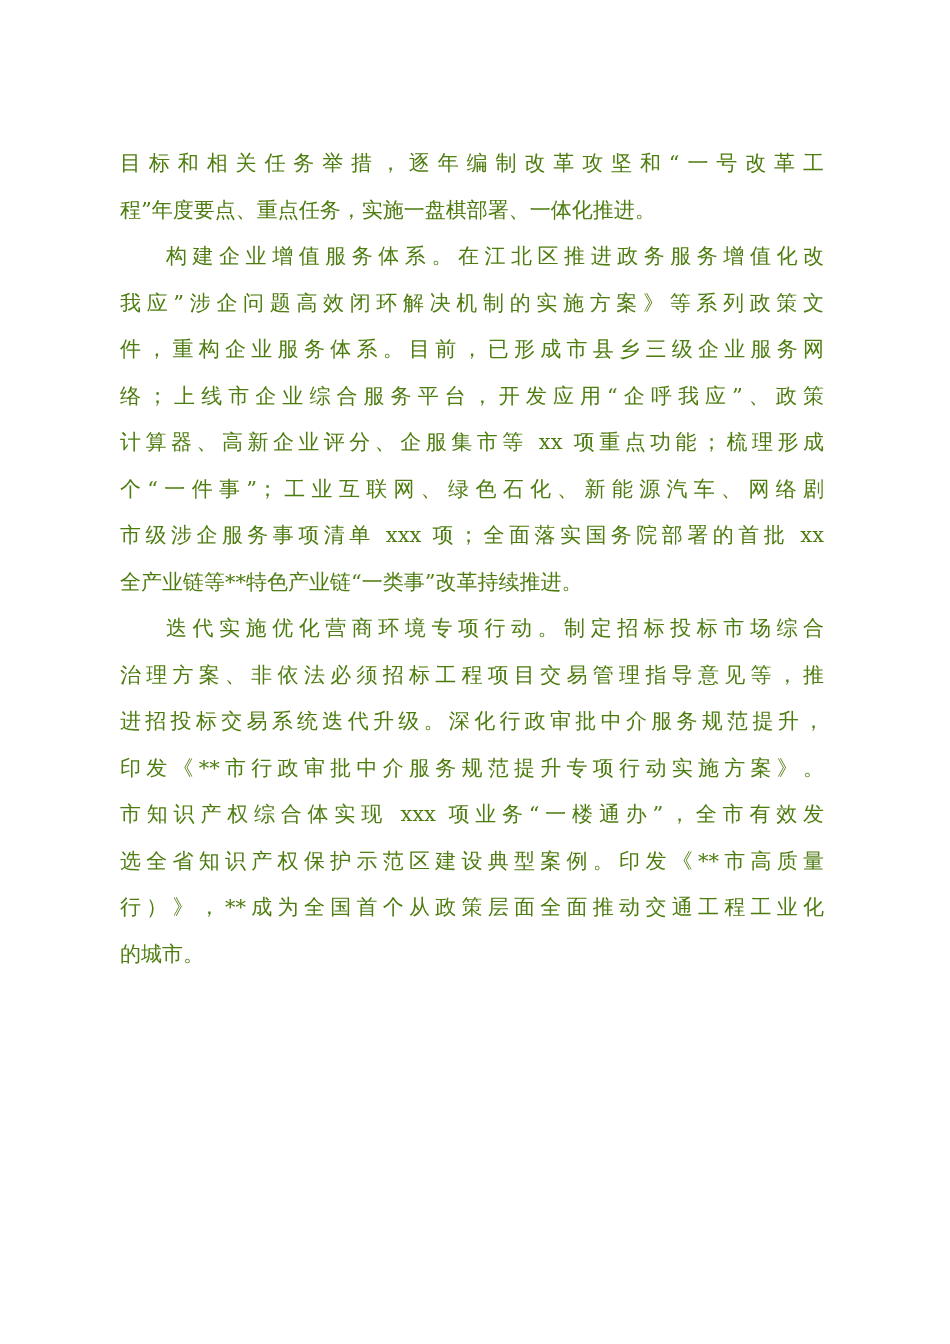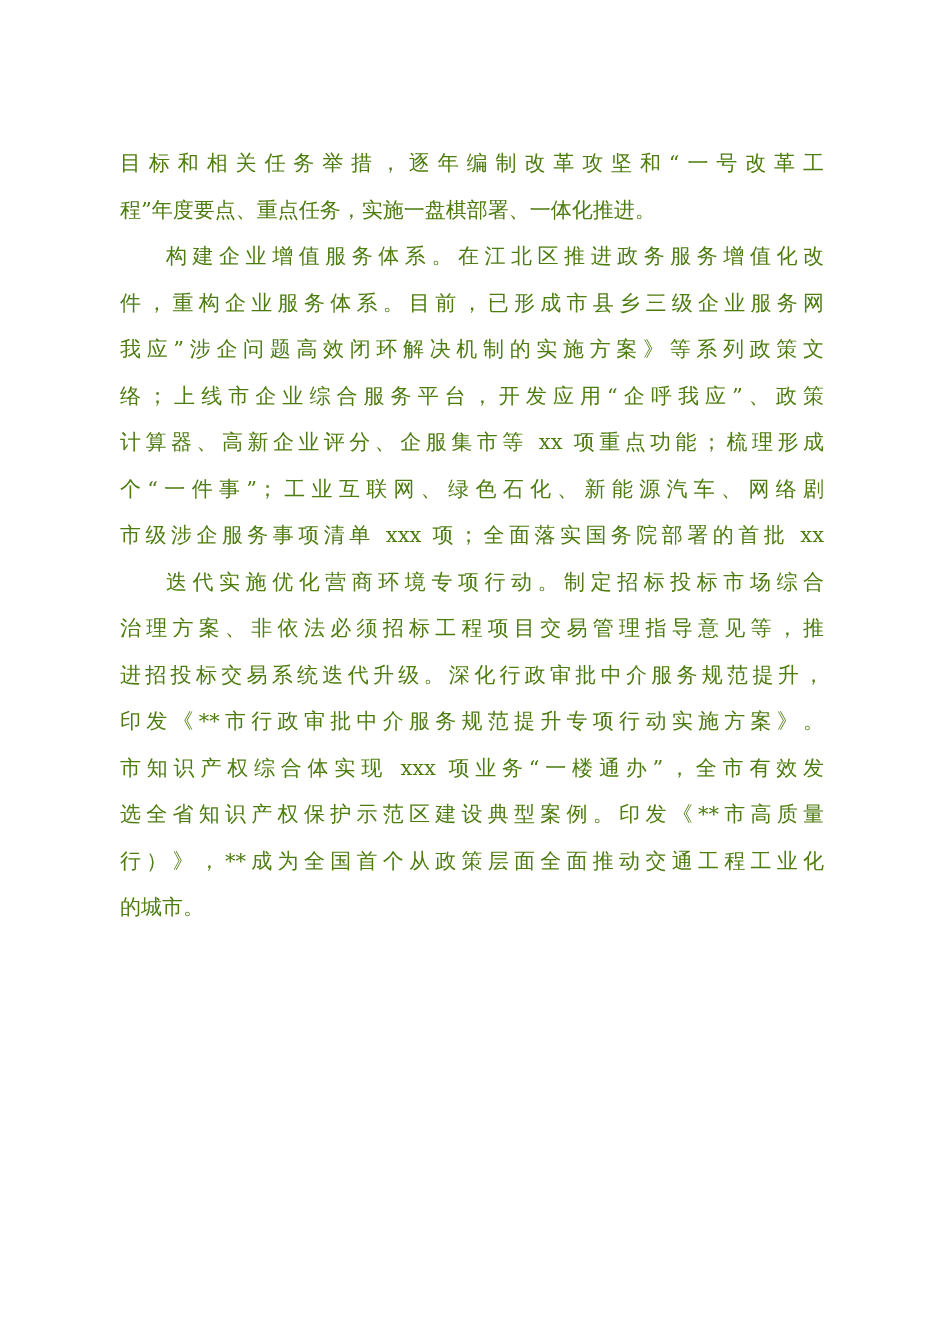--- a/index.html
+++ b/index.html
@@ -27,26 +27,27 @@
 </head>
 <body>
 
 <div class="page">
   <div>
     <div class="line">目标和相关任务举措，逐年编制改革攻坚和“一号改革工</div>
     <div class="line last">程”年度要点、重点任务，实施一盘棋部署、一体化推进。</div>
   </div>
   <div>
     <div class="line indent">构建企业增值服务体系。在江北区推进政务服务增值化改</div>
+    <div class="line">我应”涉企问题高效闭环解决机制的实施方案》等系列政策文</div>
     <div class="line">件，重构企业服务体系。目前，已形成市县乡三级企业服务网</div>
-    <div class="line">我应”涉企问题高效闭环解决机制的实施方案》等系列政策文</div>
     <div class="line">络；上线市企业综合服务平台，开发应用“企呼我应”、政策</div>
     <div class="line">计算器、高新企业评分、企服集市等 xx 项重点功能；梳理形成</div>
     <div class="line">个“一件事”；工业互联网、绿色石化、新能源汽车、网络剧</div>
     <div class="line">市级涉企服务事项清单 xxx 项；全面落实国务院部署的首批 xx</div>
+    <div class="line last">全产业链等**特色产业链“一类事”改革持续推进。</div>
   </div>
   <div>
     <div class="line indent">迭代实施优化营商环境专项行动。制定招标投标市场综合</div>
     <div class="line">治理方案、非依法必须招标工程项目交易管理指导意见等，推</div>
     <div class="line">进招投标交易系统迭代升级。深化行政审批中介服务规范提升，</div>
     <div class="line">印发《**市行政审批中介服务规范提升专项行动实施方案》。</div>
     <div class="line">市知识产权综合体实现 xxx 项业务“一楼通办”，全市有效发</div>
     <div class="line">选全省知识产权保护示范区建设典型案例。印发《**市高质量</div>
     <div class="line">行）》，**成为全国首个从政策层面全面推动交通工程工业化</div>
     <div class="line last">的城市。</div>

